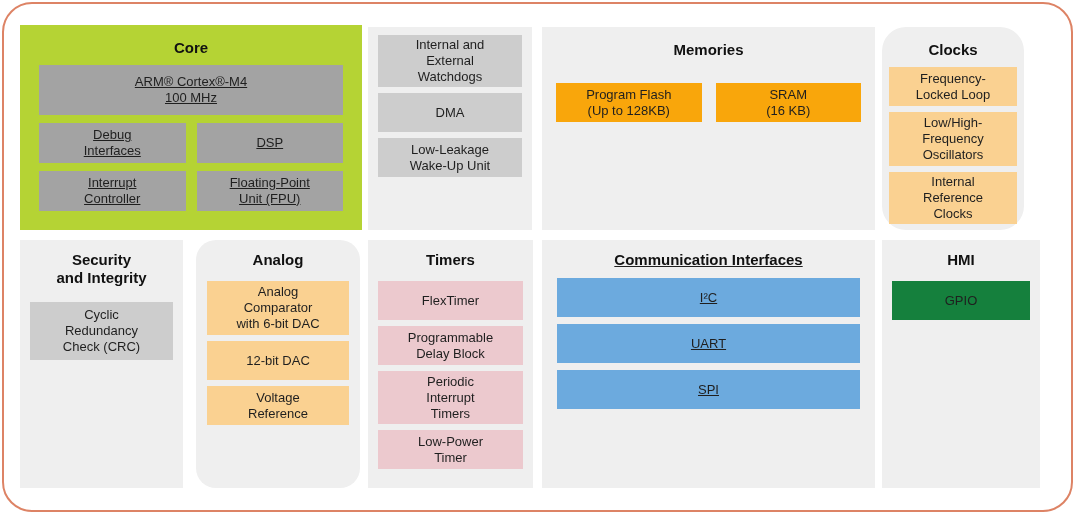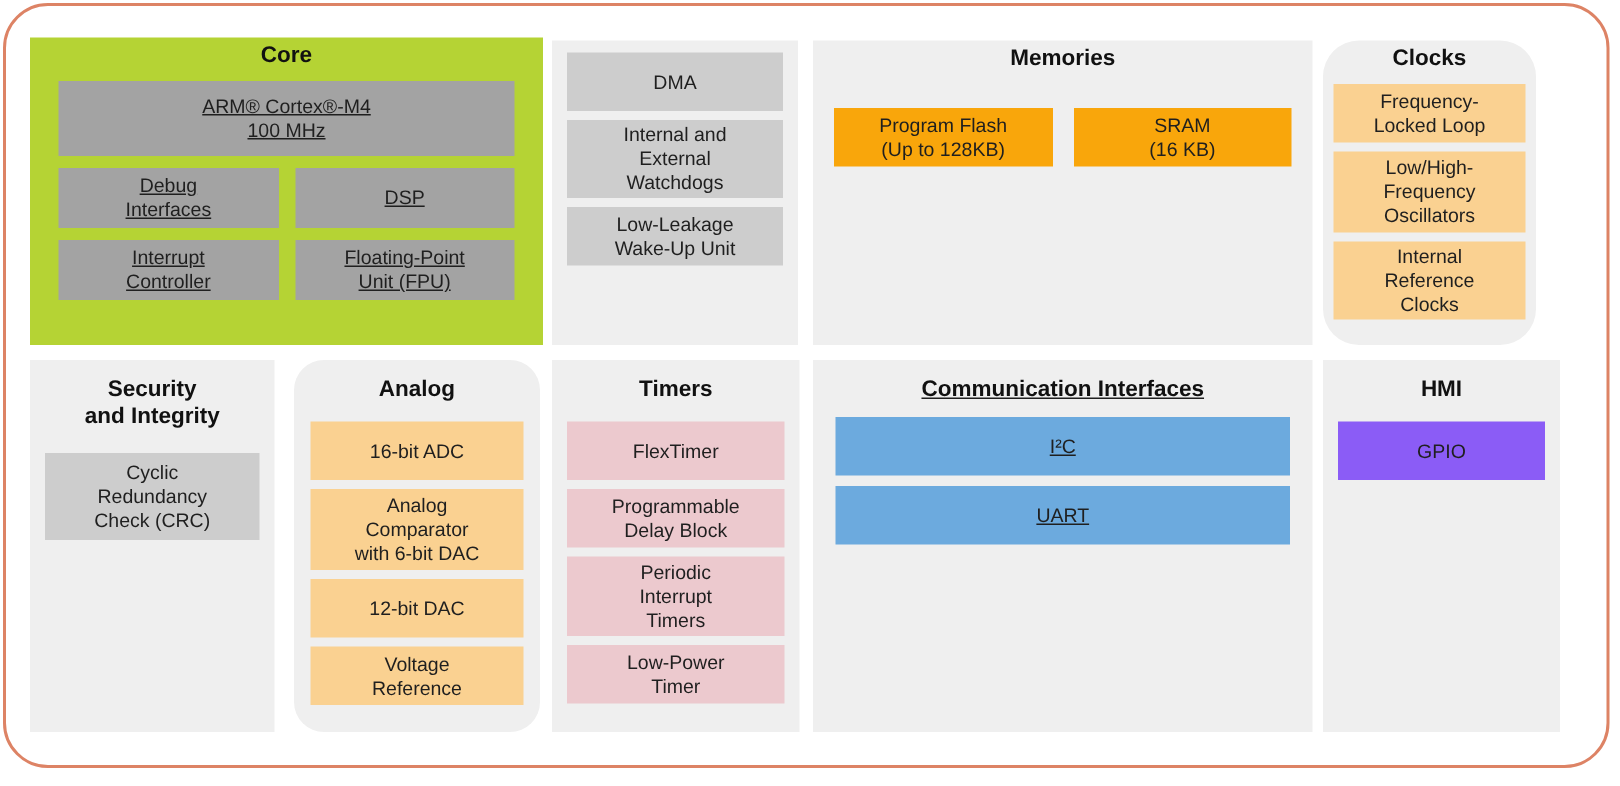--- a/index.html
+++ b/index.html
@@ -18,21 +18,21 @@
     border-radius: 30px;
     box-sizing: border-box;
   }
   .panel { position: absolute; box-sizing: border-box; background: #efefef; }
   .panel h2 {
     margin: 0; padding: 11px 4px 0;
     font-size: 15px; line-height: 18px;
     text-align: center; font-weight: bold;
     white-space: pre-line; color: #111;
   }
-  .toprow h2 { padding-top: 3px; }
+  .toprow h2 { padding-top: 14px; }
   .col { display: flex; flex-direction: column; gap: 6px; margin-top: 12px; padding: 0 10px; }
   .toprow .col { margin-top: 8px; }
   .blk {
     display: flex; align-items: center; justify-content: center;
     text-align: center; font-size: 13px; line-height: 16px;
     white-space: pre-line; min-height: 39px;
     padding: 2px 4px; box-sizing: border-box;
   } .h52 { min-height: 52px; }
   .h53 { min-height: 53px; } .h54 { min-height: 54px; }
   .h58 { min-height: 58px; }
@@ -52,21 +52,21 @@
   .core-grid { display: grid; grid-template-columns: 1fr 1fr; gap: 8px 11px; padding: 0 19px; margin-top: 8px; }
   .core .blk { background: #a3a3a3; min-height: 40px; text-decoration: underline; }
   .core .cpu { grid-column: 1 / 3; min-height: 50px; }
 
   
   .system .blk, .security .blk { background: #cdcdcd; }
   .memories .blk { background: #f9a60b; }
   .clocks .blk, .analog .blk { background: #fad191; }
   .timers .blk { background: #ecc9ce; }
   .comm .blk { background: #6caade; }
-  .hmi .blk { background: #8b5cf6; }
+  .hmi .blk { background: #15803d; }
 
   .mem-row { display: flex; gap: 14px; padding: 16px 14px; margin-top: 8px; }
   .mem-row .blk { flex: 1; }
   .clocks .col { padding: 0 7px; }
   .security .col { margin-top: 15px; }
   .analog .col { padding: 0 11px; }
   .comm .col { gap: 7px; padding: 0 15px; margin-top: 9px; }
 </style>
 </head>
 <body>
@@ -83,24 +83,24 @@
     <div class="blk">DSP</div>
     <div class="blk">Interrupt
 Controller</div>
     <div class="blk">Floating-Point
 Unit (FPU)</div>
   </div>
 </section>
 
 <section class="panel system toprow">
   <div class="col">
-    <div class="blk">DMA</div>
     <div class="blk h52">Internal and
 External
 Watchdogs</div>
+    <div class="blk">DMA</div>
     <div class="blk">Low-Leakage
 Wake-Up Unit</div>
   </div>
 </section>
 
 <section class="panel memories toprow">
   <h2>Memories</h2>
   <div class="mem-row">
     <div class="blk">Program Flash
 (Up to 128KB)</div>
@@ -129,21 +129,20 @@
   <div class="col">
     <div class="blk h58">Cyclic
 Redundancy
 Check (CRC)</div>
   </div>
 </section>
 
 <section class="panel analog">
   <h2>Analog</h2>
   <div class="col">
-    <div class="blk">16-bit ADC</div>
     <div class="blk h54">Analog
 Comparator
 with 6-bit DAC</div>
     <div class="blk">12-bit DAC</div>
     <div class="blk">Voltage
 Reference</div>
   </div>
 </section>
 
 <section class="panel timers">
@@ -158,20 +157,21 @@
     <div class="blk">Low-Power
 Timer</div>
   </div>
 </section>
 
 <section class="panel comm">
   <h2>Communication Interfaces</h2>
   <div class="col">
     <div class="blk">I²C</div>
     <div class="blk">UART</div>
+    <div class="blk">SPI</div>
   </div>
 </section>
 
 <section class="panel hmi">
   <h2>HMI</h2>
   <div class="col">
     <div class="blk">GPIO</div>
   </div>
 </section>
 

